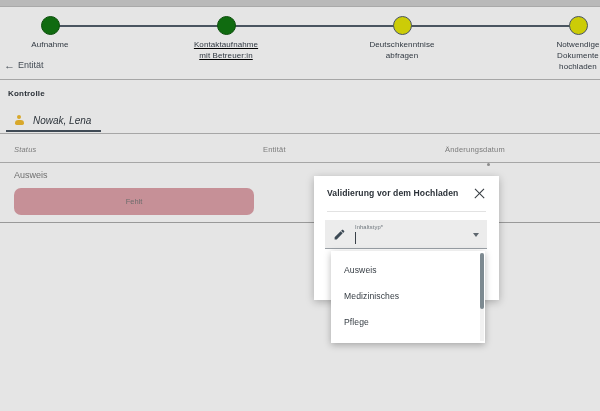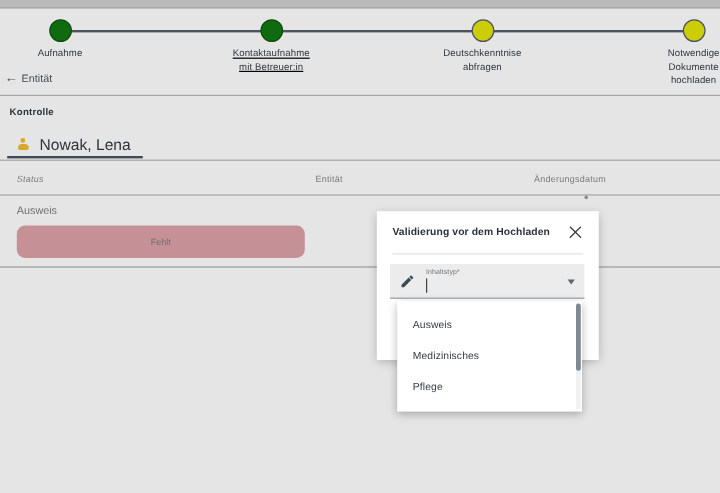--- a/index.html
+++ b/index.html
@@ -127,22 +127,23 @@
     background: #d8a82b;
   }
   .tab-avatar .body {
     position: absolute;
     left: 1px; top: 5px;
     width: 9px; height: 5px;
     background: #d8a82b;
     border-radius: 4px 4px 2px 2px;
   }
   .tab-label {
-    font-size: 13px;
+    font-size: 10px;
     color: #2d343b;
+    font-style: italic;
   }
 
   
   .table-head {
     position: absolute;
     left: 0; top: 140px;
     width: 600px; height: 22px;
     border-bottom: 1px solid #a6a6a6;
   }
   .th {

